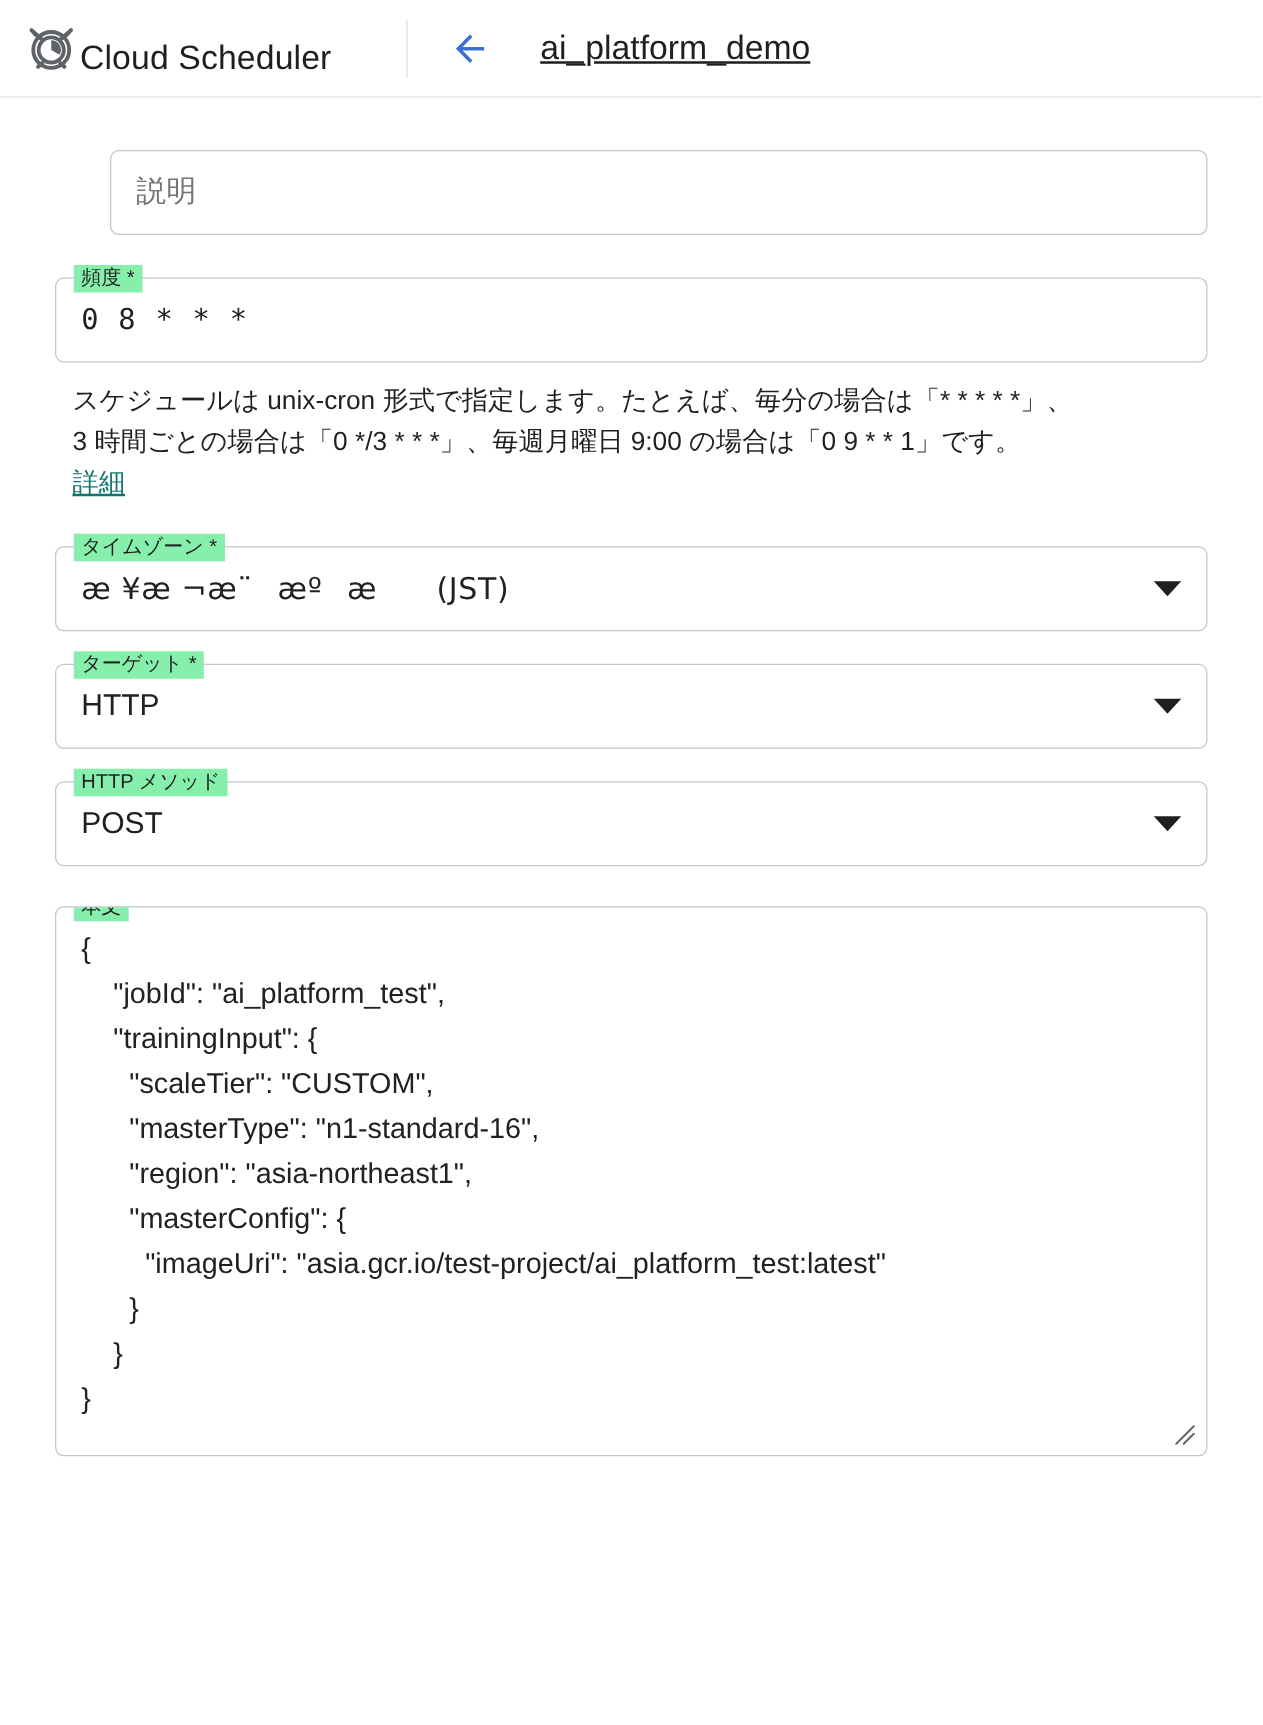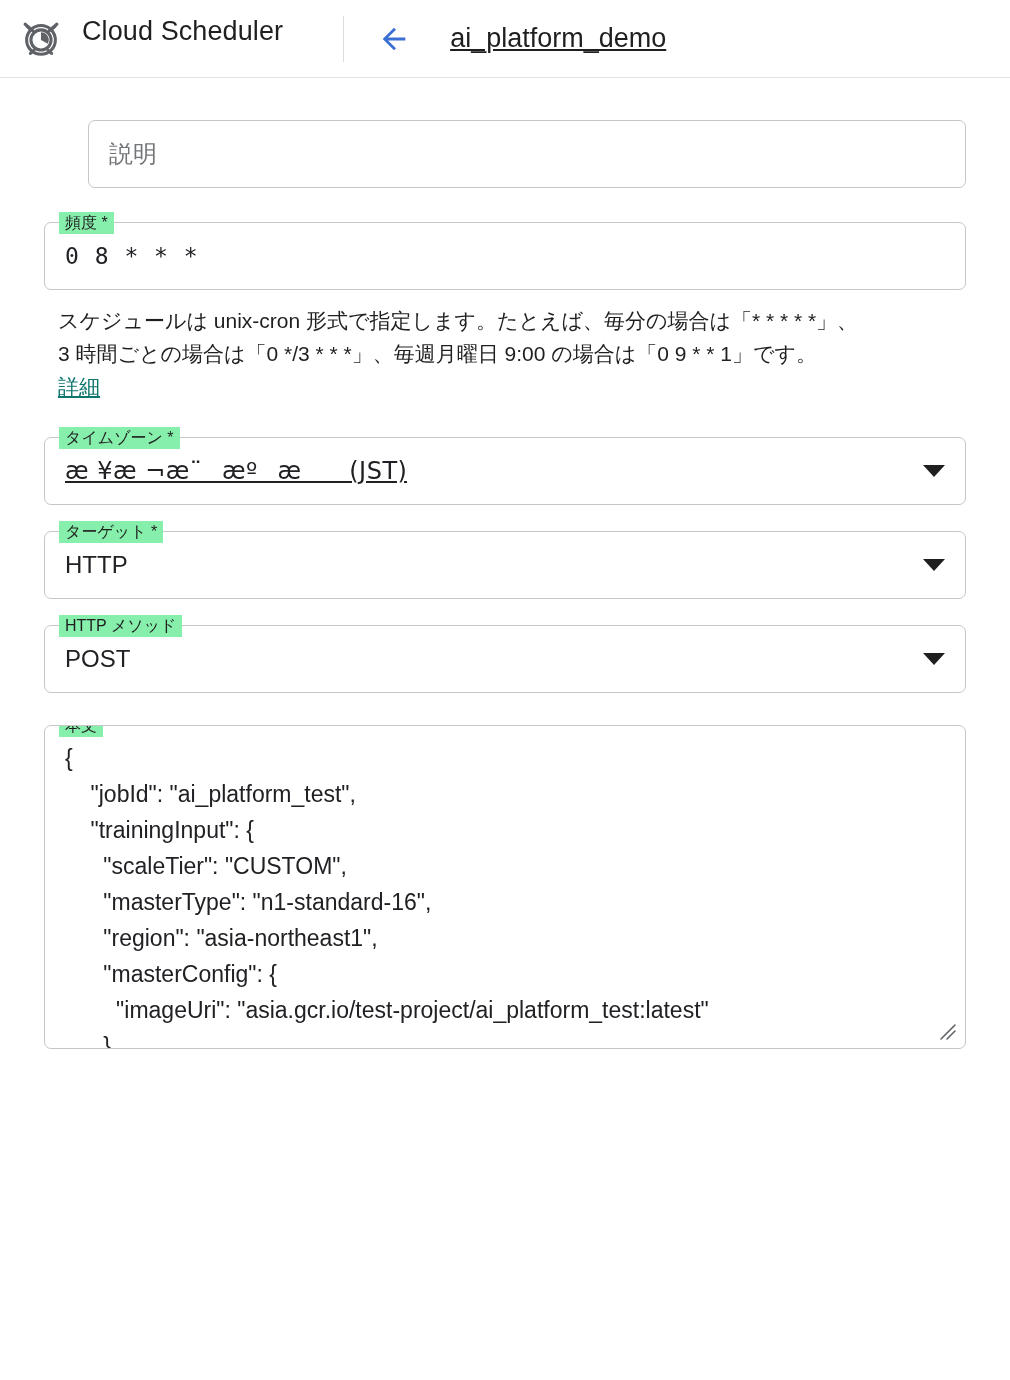--- a/index.html
+++ b/index.html
@@ -19,22 +19,21 @@
   .app-header {
     height: 78px;
     display: flex;
     align-items: center;
     padding: 0 0 0 18px;
     border-bottom: 1px solid #e3e3e3;
     background: #ffffff;
   }
   .brand {
     display: flex;
-    align-items: flex-start;
-    gap: 18px;
+    align-items: flex-end;
   }
   .brand-icon {
     width: 46px;
     height: 46px;
     display: block;
     flex: 0 0 auto;
   }
   .brand-title {
     font-size: 27px;
     font-weight: 400;
@@ -156,21 +155,21 @@
     cursor: pointer;
   }
 
   
   .body-field { margin-top: 32px; }
   .body-box {
     position: relative;
     border: 1px solid #c4c7c5;
     border-radius: 7px;
     background: #fff;
-    height: 324px;
+    height: 440px;
     padding: 14px 20px 20px 20px;
     overflow: hidden;
   }
   .body-code {
     margin: 0;
     font-family: "Liberation Sans", "DejaVu Sans", sans-serif;
     font-size: 23px;
     line-height: 36px;
     color: #202124;
     white-space: pre;
@@ -181,21 +180,21 @@
     bottom: 5px;
     width: 22px;
     height: 22px;
     pointer-events: auto;
     cursor: nwse-resize;
   }
   .resize-grip svg { display: block; }
 
   .desc-field { margin-bottom: 34px; padding-left: 44px; }
   .freq-field { margin-bottom: 4px; }
-  .tz-field { margin-top: 34px; text-decoration: underline; }
+  .tz-field { margin-top: 34px; }
 </style>
 </head>
 <body>
 
 <div class="app-header">
   <div class="brand">
     <span class="brand-icon">
       <svg viewBox="0 0 48 48" width="46" height="46" aria-hidden="true">
         <g fill="none" stroke="#5f6368" stroke-width="3.2">
           <circle cx="24" cy="25" r="15"></circle>

